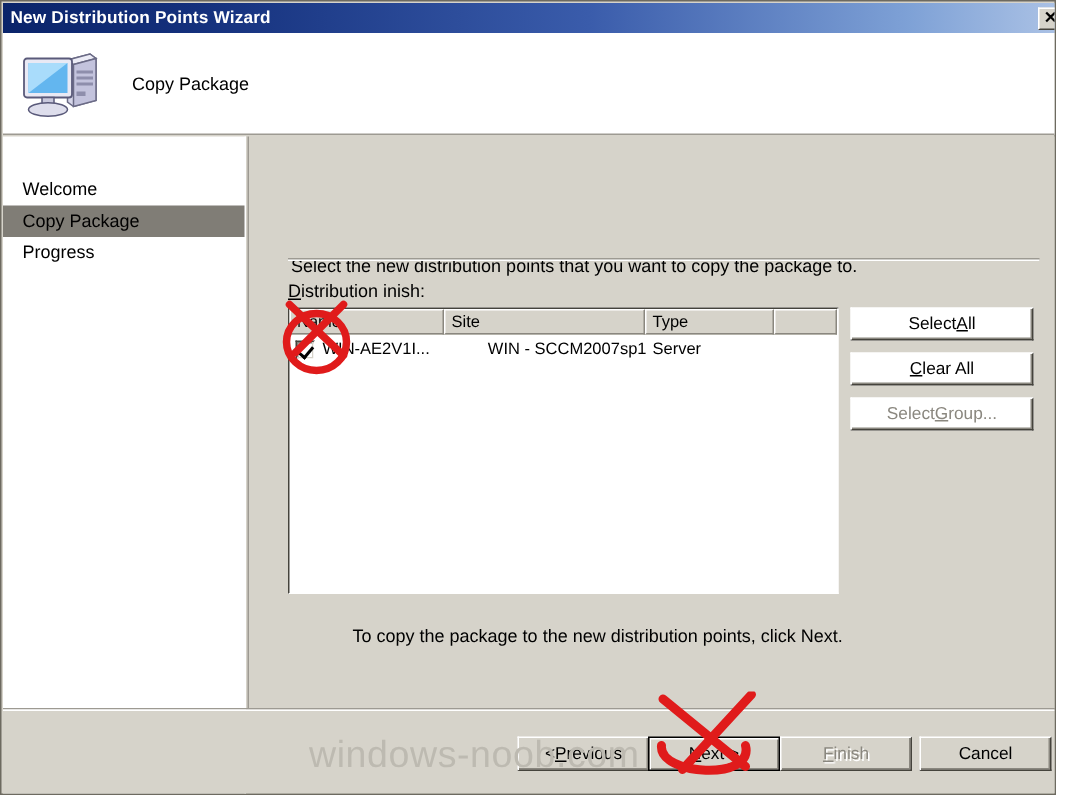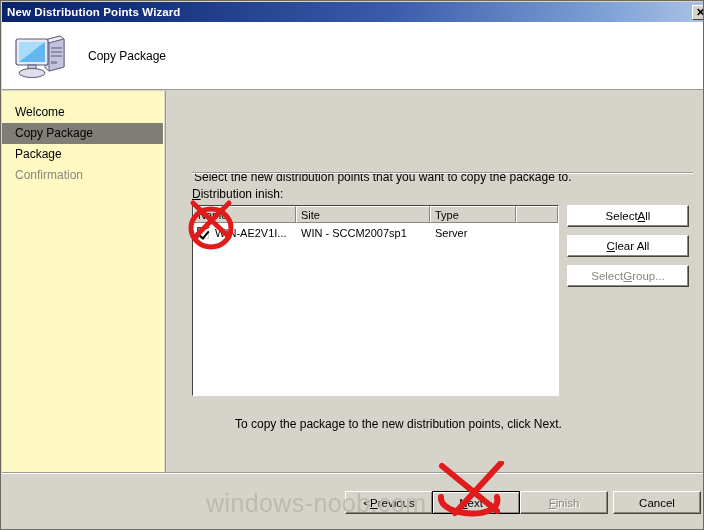--- a/index.html
+++ b/index.html
@@ -87,24 +87,24 @@
     color: #000000;
     margin-left: 20px;
   }
 
   
   .sidebar {
     position: absolute;
     left: 1px; top: 90px;
     width: 162px;
     height: 438px;
-    background: #fef9c3;
+    background: #ffffff;
     border-right: 1px solid #ffffff;
     box-sizing: border-box;
-    padding-top: 11px;
+    padding-top: 25px;
   }
   .sidebar-item {
     height: 21px;
     line-height: 21px;
     font-size: 12px;
     color: #000000;
     padding-left: 13px;
     white-space: nowrap;
     cursor: default;
   }
@@ -220,21 +220,21 @@
     transform: rotate(40deg);
   }
   .lv-cell {
     font-size: 11px;
     color: #000000;
     white-space: nowrap;
     overflow: hidden;
     box-sizing: border-box;
   }
   .lv-cell.n { width: 87px; padding-left: 5px; }
-  .lv-cell.s { width: 134px; padding-left: 4px; }
+  .lv-cell.s { width: 134px; padding-left: 4px; text-align: right; }
   .lv-cell.t { width: 86px; padding-left: 4px; }
 
   
   .side-buttons {
     position: absolute;
     left: 401px; top: 114px;
     width: 122px;
   }
   .btn {
     width: 122px;
@@ -368,22 +368,21 @@
         <rect x="16" y="34" width="8" height="5" fill="#c9c9dd" stroke="#5a5a7a" stroke-width="1"></rect>
         <ellipse cx="20" cy="42" rx="13" ry="4.5" fill="#dedeec" stroke="#5a5a7a" stroke-width="1"></ellipse>
       </svg>
     </div>
     <div class="header-title">Copy Package</div>
   </div>
 
   <div class="sidebar">
     <div class="sidebar-item">Welcome</div>
     <div class="sidebar-item selected">Copy Package</div>
-    <div class="sidebar-item">Package</div>
-    <div class="sidebar-item disabled">Confirmation</div>
+    <div class="sidebar-item">Progress</div>
   </div>
 
   <div class="content">
 
     <div class="instruction">Select the new distribution points that you want to copy the package to.</div>
 
     <div class="hr-line"></div>
 
     <div class="dp-label"><u>D</u><span>istribution inish:</span></div>
 

